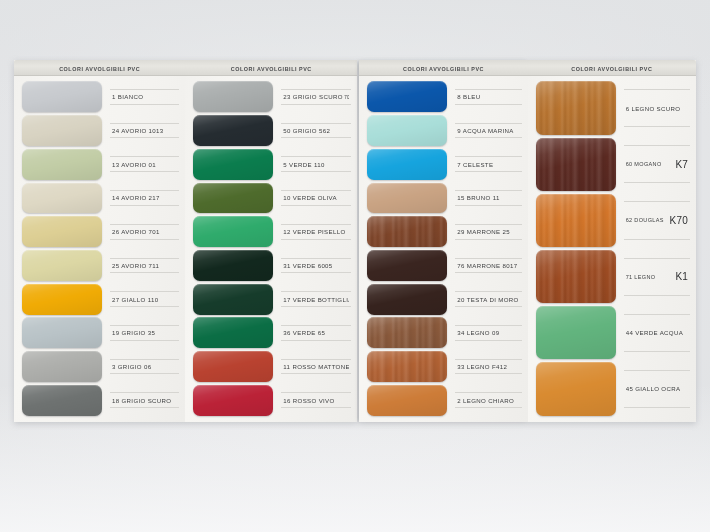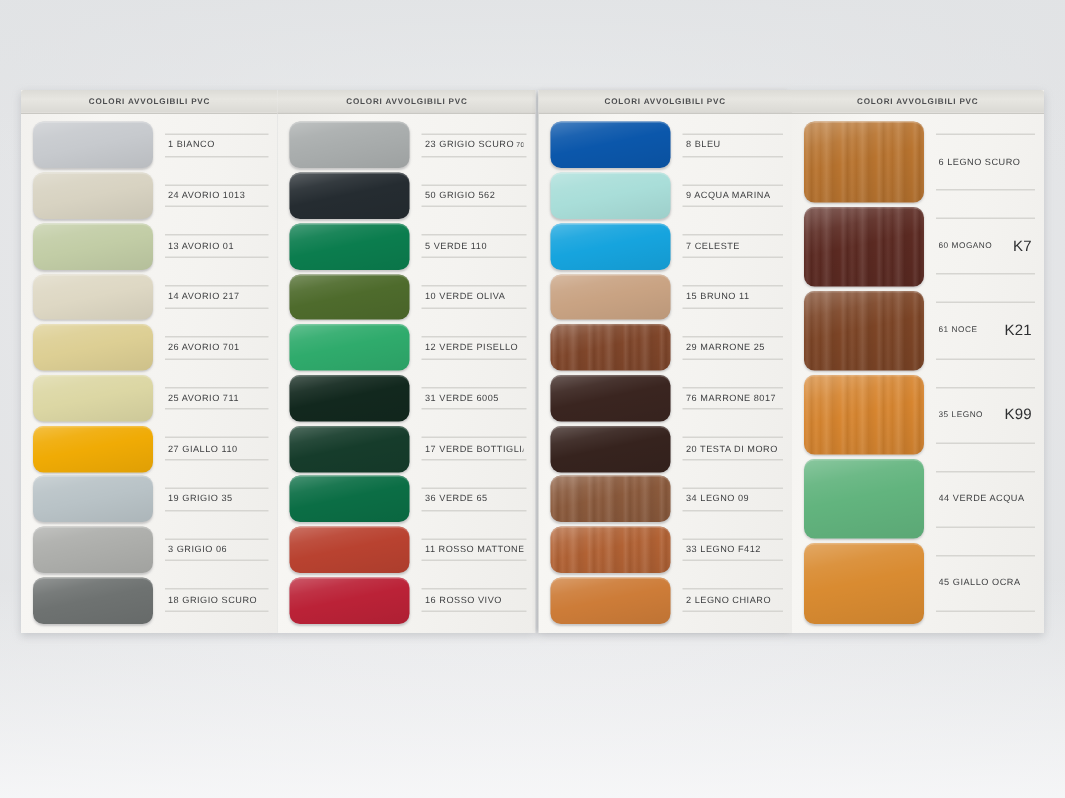--- a/index.html
+++ b/index.html
@@ -372,31 +372,31 @@
           </div>
         </div>
         <div class="row">
           <div class="swatch grain" style="background: rgb(92, 42, 34);"></div>
           <div class="label has-code">
             <span class="label-name">60 MOGANO</span>
             <span class="label-code">K7</span>
           </div>
         </div>
         <div class="row">
-          <div class="swatch grain" style="background: rgb(125, 69, 38);"></div>
+          <div class="swatch grain" style="background: rgb(212, 118, 42);"></div>
           <div class="label has-code">
-            <span class="label-name">61 NOCE</span>
-            <span class="label-code">K21</span>
-          </div>
-        </div>
-        <div class="row">
-          <div class="swatch grain" style="background: rgb(215, 133, 47);"></div>
+            <span class="label-name">62 DOUGLAS</span>
+            <span class="label-code">K70</span>
+          </div>
+        </div>
+        <div class="row">
+          <div class="swatch grain" style="background: rgb(158, 76, 35);"></div>
           <div class="label has-code">
-            <span class="label-name">35 LEGNO</span>
-            <span class="label-code">K99</span>
+            <span class="label-name">71 LEGNO</span>
+            <span class="label-code">K1</span>
           </div>
         </div>
         <div class="row">
           <div class="swatch" style="background: rgb(98, 180, 126);"></div>
           <div class="label">
             <span class="label-name">44 VERDE ACQUA</span>
           </div>
         </div>
         <div class="row">
           <div class="swatch" style="background: rgb(217, 139, 49);"></div>

